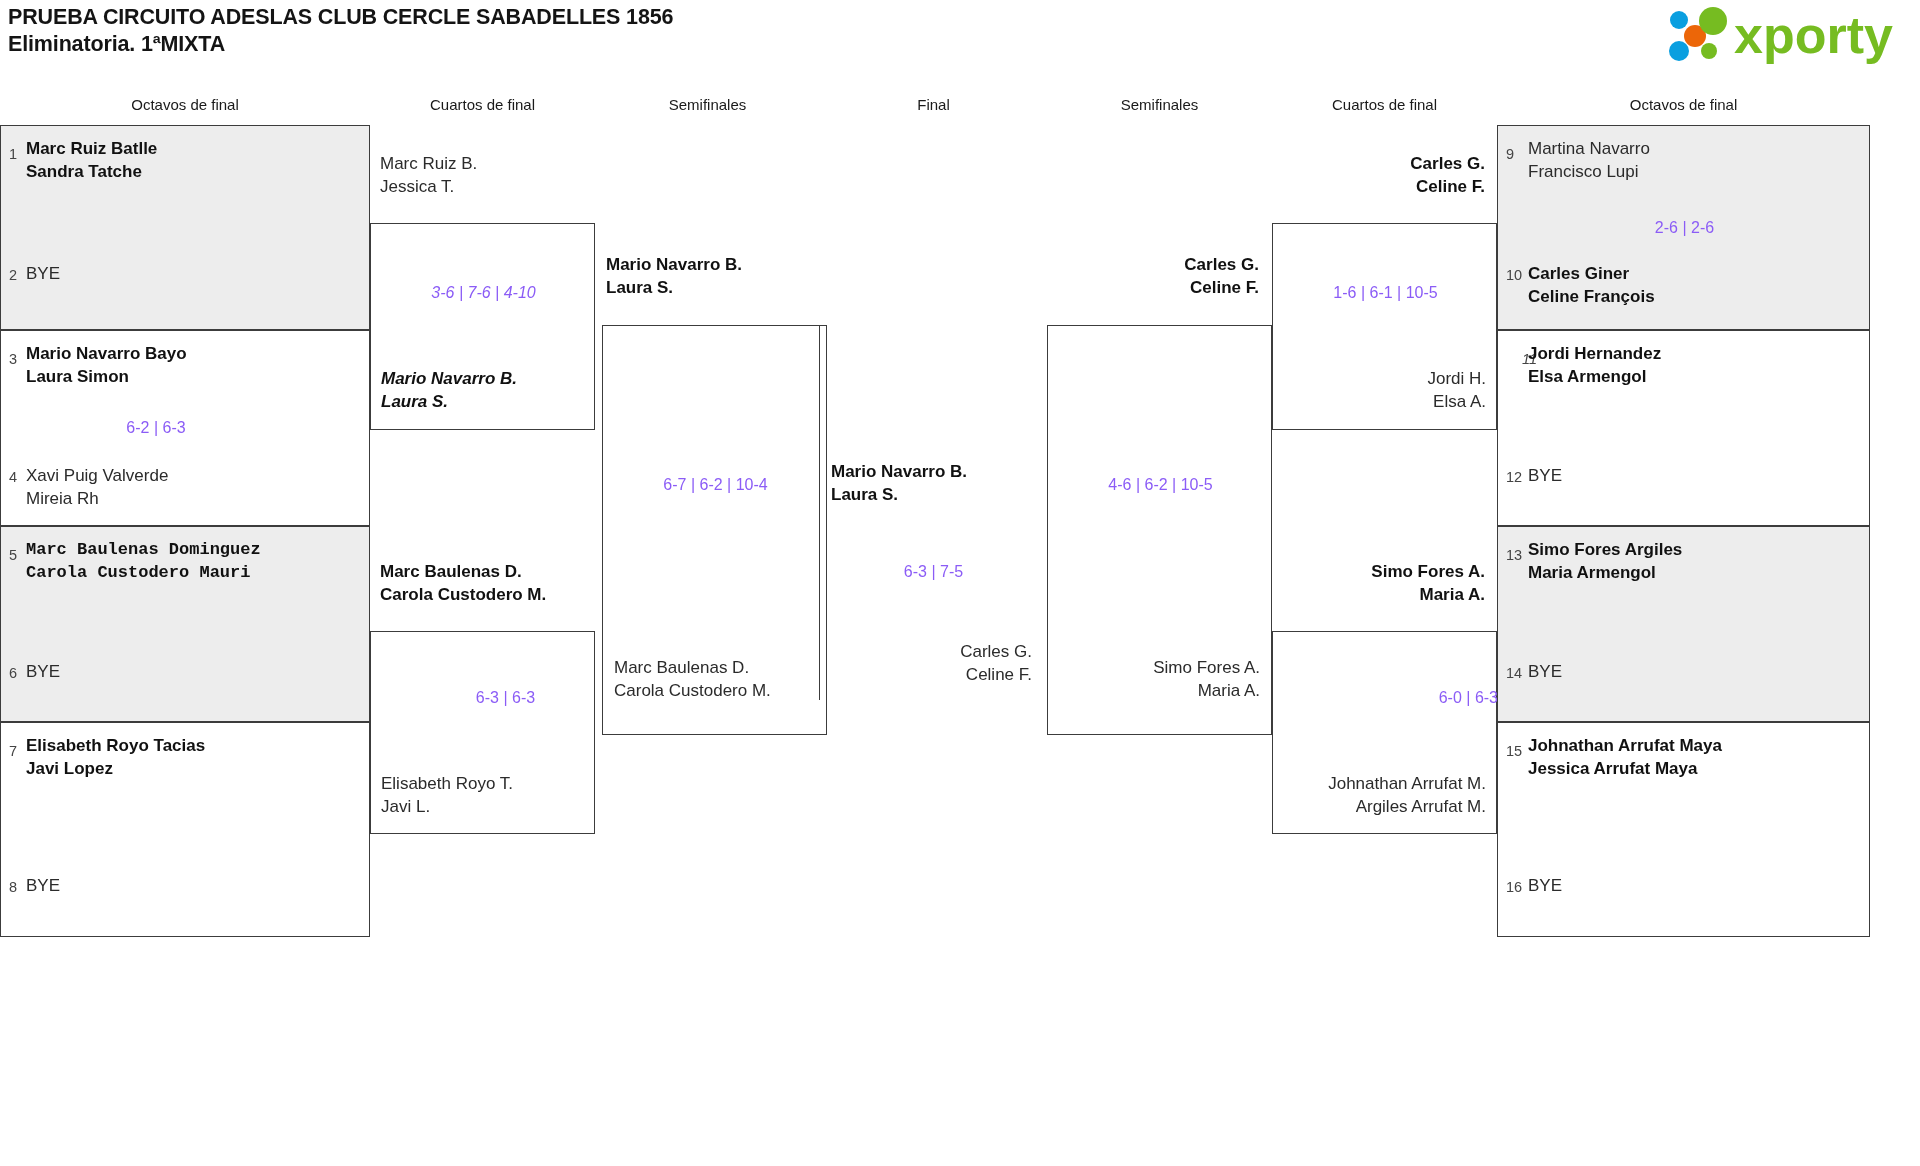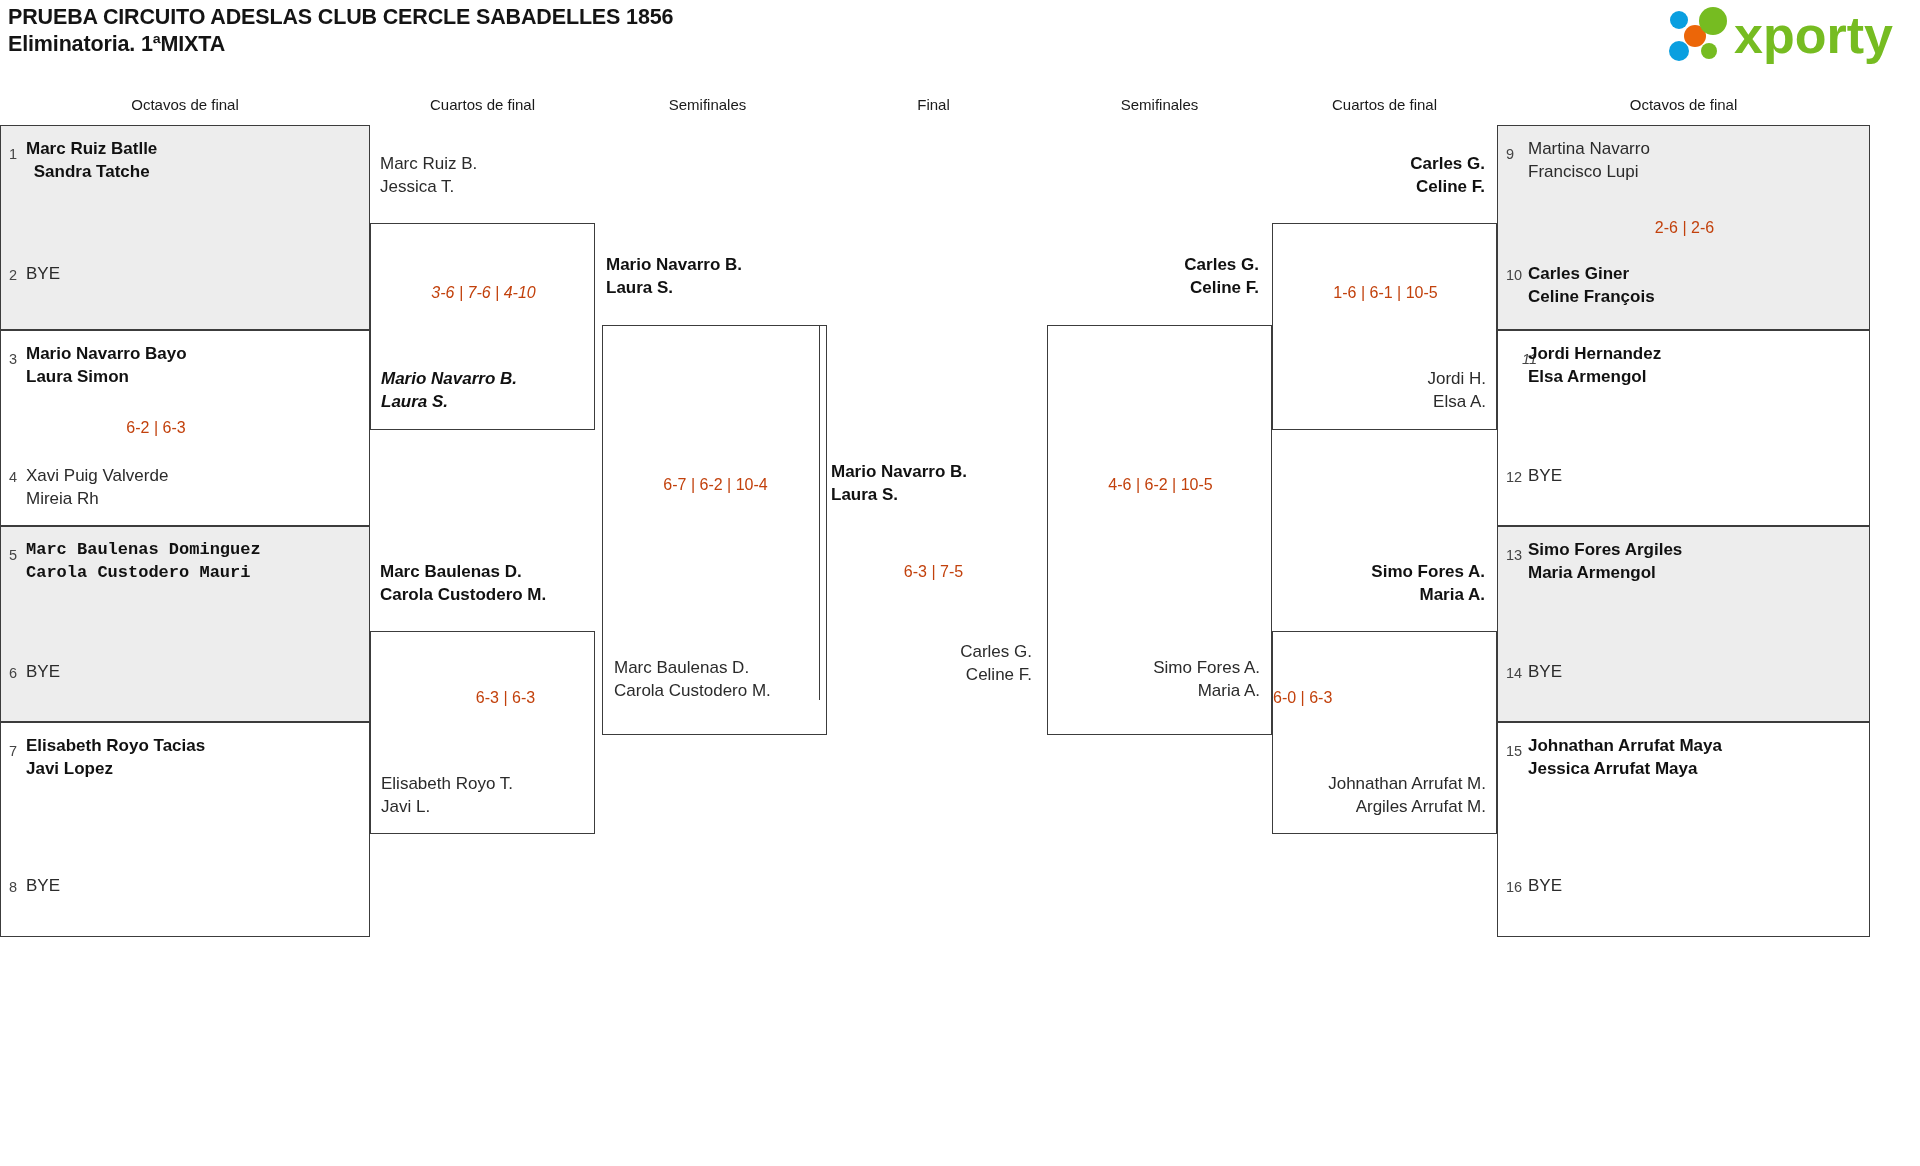--- a/index.html
+++ b/index.html
@@ -22,21 +22,21 @@
   
   #bracket{position:absolute;left:0;top:0;width:1920px;height:1166px;}
   .box{position:absolute;box-sizing:border-box;border:1px solid #3c3c3c;}
   .shade{background:#ededed;}
   .plain{background:#ffffff;}
   .noborder{border:none;}
   .seed{position:absolute;font-size:14.5px;color:#444444;line-height:16px;}
   .players{position:absolute;font-size:17px;line-height:23px;white-space:nowrap;}
   .players.win{font-weight:bold;color:#111111;}
   .players.lose{font-weight:normal;color:#2b2b2b;}
-  .score{position:absolute;font-size:16px;color:#c2410c;white-space:nowrap;}
+  .score{position:absolute;font-size:16px;color:#8b5cf6;white-space:nowrap;}
   .right-al{text-align:right;}
   .line{position:absolute;background:#3c3c3c;}
 </style>
 </head>
 <body>
 
 <div id="header">
   <div id="title-block">
     <div class="title-line">PRUEBA CIRCUITO ADESLAS CLUB CERCLE SABADELLES 1856</div>
     <div class="title-line">Eliminatoria. 1ªMIXTA</div>
@@ -60,21 +60,21 @@
   <div class="round-header" style="left:820px;width:227px;">Final</div>
   <div class="round-header" style="left:1047px;width:225px;">Semifinales</div>
   <div class="round-header" style="left:1272px;width:225px;">Cuartos de final</div>
   <div class="round-header" style="left:1497px;width:373px;">Octavos de final</div>
 </div>
 
 <div id="bracket">
 
   <div class="box shade" style="left:0px;top:125px;width:370px;height:205px;">
     <div class="seed" style="left:8px;top:20px;">1</div>
-    <div class="players win" style="left:25px;top:11px;text-align:center;">
+    <div class="players win" style="left:25px;top:11px;">
       <div>Marc Ruiz Batlle</div>
       <div>Sandra Tatche</div>
     </div>
     <div class="score" style="left:0px;top:95px;width:370px;text-align:center;"></div>
     <div class="seed" style="left:8px;top:141px;">2</div>
     <div class="players lose" style="left:25px;top:136px;">
       <div>BYE</div>
       <div></div>
     </div>
   </div>
@@ -191,21 +191,21 @@
       <div>Jordi H.</div>
       <div>Elsa A.</div>
     </div>
   </div>
 
   <div class="players win right-al" style="left:1272px;top:560px;width:213px;">
     <div>Simo Fores A.</div>
     <div>Maria A.</div>
   </div>
   <div class="box plain" style="left:1272px;top:631px;width:225px;height:203px;">
-    <div class="score" style="left:0px;top:57px;width:225px;text-align:left;">6-0 | 6-3</div>
+    <div class="score" style="left:0px;top:57px;width:225px;text-align:right;">6-0 | 6-3</div>
     <div class="players lose right-al" style="left:0px;top:140px;width:213px;">
       <div>Johnathan Arrufat M.</div>
       <div>Argiles Arrufat M.</div>
     </div>
   </div>
 
   <div class="box shade" style="left:1497px;top:125px;width:373px;height:205px;">
     <div class="seed" style="left:8px;top:20px;">9</div>
     <div class="players lose" style="left:30px;top:11px;">
       <div>Martina Navarro</div>

